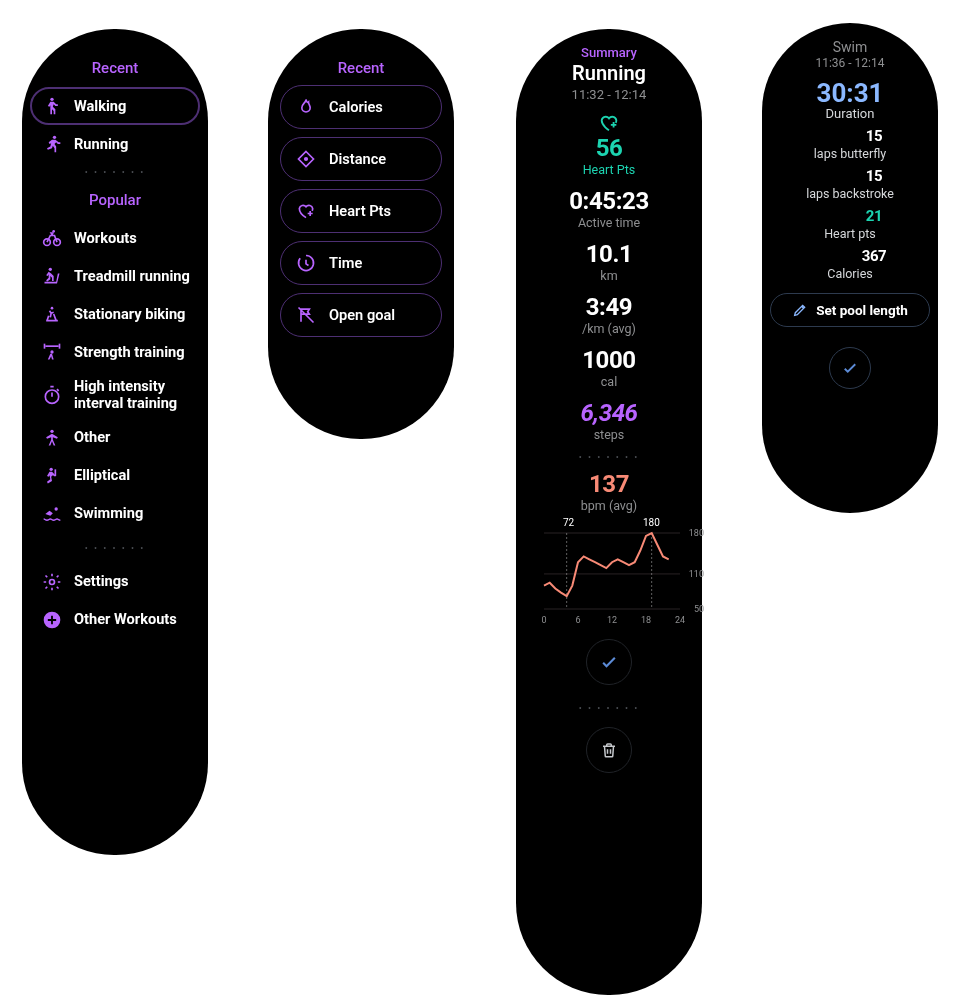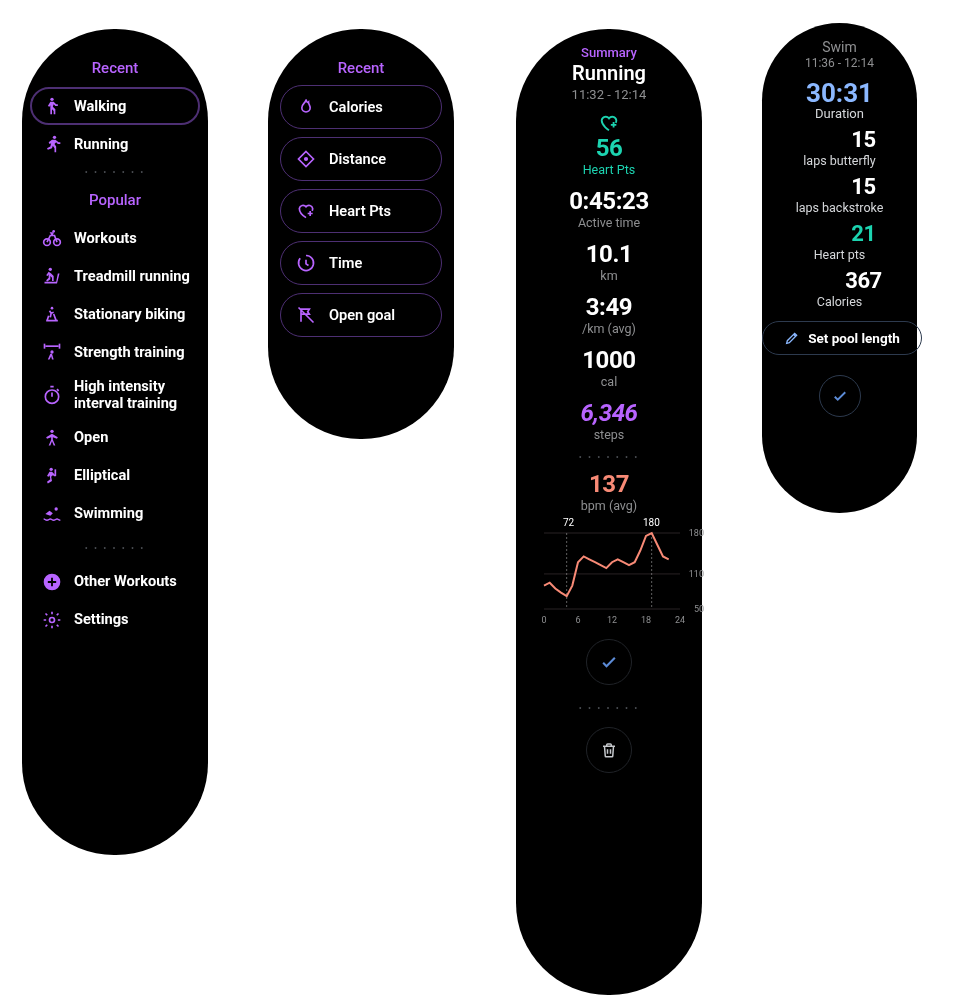--- a/index.html
+++ b/index.html
@@ -47,26 +47,26 @@
   .stat.purple .val{color:var(--purple);font-style:italic;}
   .hearticon{color:var(--teal);margin-top:10px;}
   .circbtn{width:44px;height:44px;border:1.5px solid var(--border-dim);border-radius:50%;display:flex;align-items:center;justify-content:center;margin:14px auto 0;}
 
   
   .chartwrap{margin:8px 8px 0;position:relative;}
   .chart{width:170px;height:104px;}
   .peaklabel{position:absolute;font-size:10px;color:var(--text);}
 
   
-  .b4{left:762px;top:23px;width:155px;height:490px;padding:16px 0 22px;text-align:center;color:var(--text);}
+  .b4{left:762px;top:23px;width:176px;height:490px;padding:16px 0 22px;text-align:center;color:var(--text);}
   .b4 .title2{font-size:14px;color:var(--muted);}
   .b4 .timerange2{font-size:12px;color:var(--muted);margin-top:1px;}
   .b4 .bigval{font-size:26px;font-weight:700;color:var(--blue);margin-top:8px;}
   .b4 .stat{margin-top:8px;}
-  .b4 .stat .val{font-size:22px;padding-left:48px;}
+  .b4 .stat .val{font-size:15px;padding-left:48px;}
   .b4 .stat.teal .unit{color:#8e8f91;}
   .pillbtn{margin:12px auto 0;border:1.5px solid #2d3a4e;border-radius:999px;display:flex;align-items:center;justify-content:center;gap:8px;padding:8px 14px;width:130px;}
   .pillbtn .picon{color:var(--blue);}
   .pillbtn .ptxt{font-size:13.5px;font-weight:700;line-height:1.1;text-align:left;}
   .circbtn2{width:40px;height:40px;border:1.5px solid #2d3a4e;border-radius:50%;display:flex;align-items:center;justify-content:center;margin:20px auto 0;}
 
   svg{display:block;}
 </style>
 </head>
 <body>
@@ -150,21 +150,21 @@
         </span>
     <span class="label">High intensity interval training</span>
   </div>
   <div class="item">
     <span class="icon">
           <svg width="20" height="20" viewBox="0 0 24 24" fill="currentColor">
             <circle cx="12" cy="4" r="2"></circle>
             <path d="M12 7l-7 4 1 2 5-2v3l-3 7h2l2-5 2 5h2l-3-7v-3l5 2 1-2z"></path>
           </svg>
         </span>
-    <span class="label">Open</span>
+    <span class="label">Other</span>
   </div>
   <div class="item">
     <span class="icon">
           <svg width="20" height="20" viewBox="0 0 24 24" fill="currentColor">
             <circle cx="11" cy="4" r="2"></circle>
             <path d="M9 7l-3 5 2 1 1-2 1 5-4 3 1 2 5-3-1-5 2-2 3 2v-2l-4-4z"></path>
             <path d="M17 4v8h-2V4z"></path>
           </svg>
         </span>
     <span class="label">Elliptical</span>
@@ -176,35 +176,35 @@
             <path d="M4 12l5-4 4 3-3 3-6-2zM2 17c2 0 2 1.5 4 1.5s2-1.5 4-1.5 2 1.5 4 1.5 2-1.5 4-1.5 2 1.5 4 1.5v2c-2 0-2-1.5-4-1.5s-2 1.5-4 1.5-2-1.5-4-1.5-2 1.5-4 1.5-2-1.5-4-1.5z"></path>
           </svg>
         </span>
     <span class="label">Swimming</span>
   </div>
 
   <div class="dots2">• • • • • • •</div>
 
   <div class="item">
     <span class="icon">
+          <svg width="20" height="20" viewBox="0 0 24 24" fill="none" stroke="currentColor" stroke-width="2">
+            <circle cx="12" cy="12" r="3"></circle>
+            <path d="M12 2v3M12 19v3M4.2 4.2l2.1 2.1M17.7 17.7l2.1 2.1M2 12h3M19 12h3M4.2 19.8l2.1-2.1M17.7 6.3l2.1-2.1"></path>
+          </svg>
+        </span>
+    <span class="label">Settings</span>
+  </div>
+  <div class="item">
+    <span class="icon">
           <svg width="20" height="20" viewBox="0 0 24 24" fill="currentColor">
             <circle cx="12" cy="12" r="10"></circle>
             <path d="M12 7v10M7 12h10" stroke="#000" stroke-width="2.2"></path>
           </svg>
         </span>
     <span class="label">Other Workouts</span>
-  </div>
-  <div class="item">
-    <span class="icon">
-          <svg width="20" height="20" viewBox="0 0 24 24" fill="none" stroke="currentColor" stroke-width="2">
-            <circle cx="12" cy="12" r="3"></circle>
-            <path d="M12 2v3M12 19v3M4.2 4.2l2.1 2.1M17.7 17.7l2.1 2.1M2 12h3M19 12h3M4.2 19.8l2.1-2.1M17.7 6.3l2.1-2.1"></path>
-          </svg>
-        </span>
-    <span class="label">Settings</span>
   </div>
 </div>
 
 <div class="band b2">
   <div class="hdr">Recent</div>
 
   <div class="chip">
     <span class="icon">
           <svg width="20" height="20" viewBox="0 0 24 24" fill="none" stroke="currentColor" stroke-width="2">
             <path d="M12 3c0 4-5 5-5 10a5 5 0 0 0 10 0c0-3-2-4-2-7 0 0-2 2-3-3z"></path>

